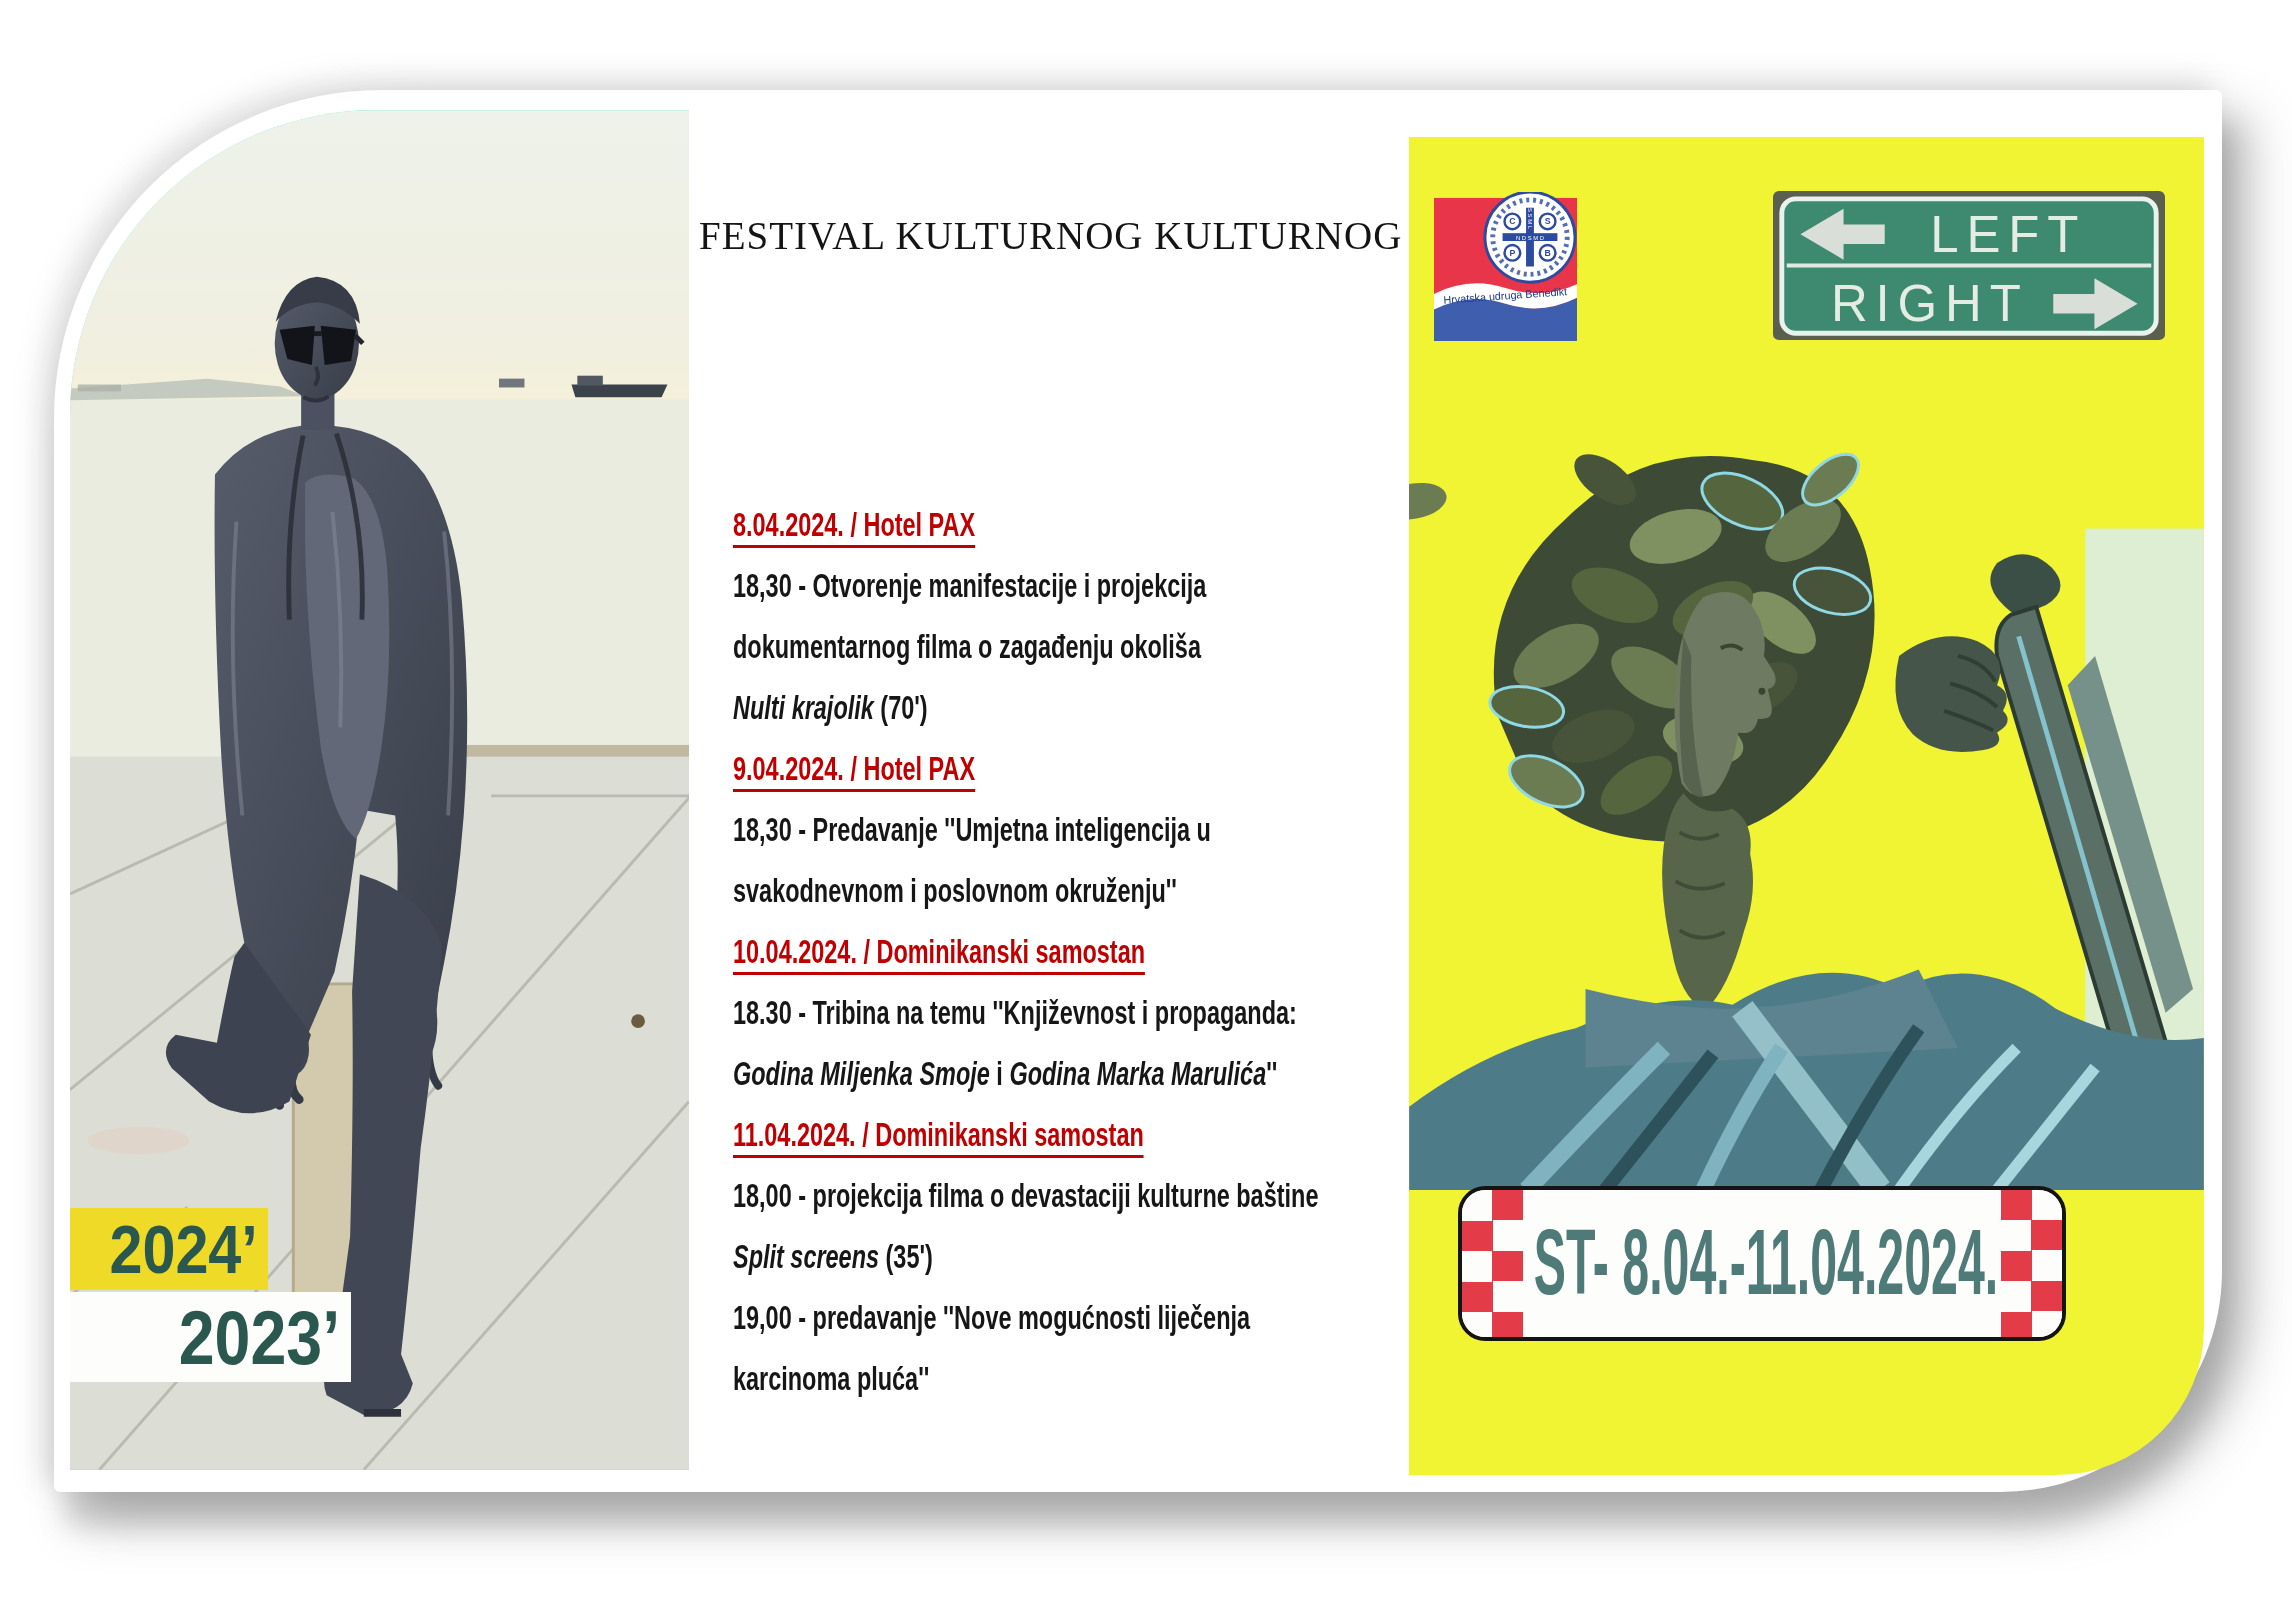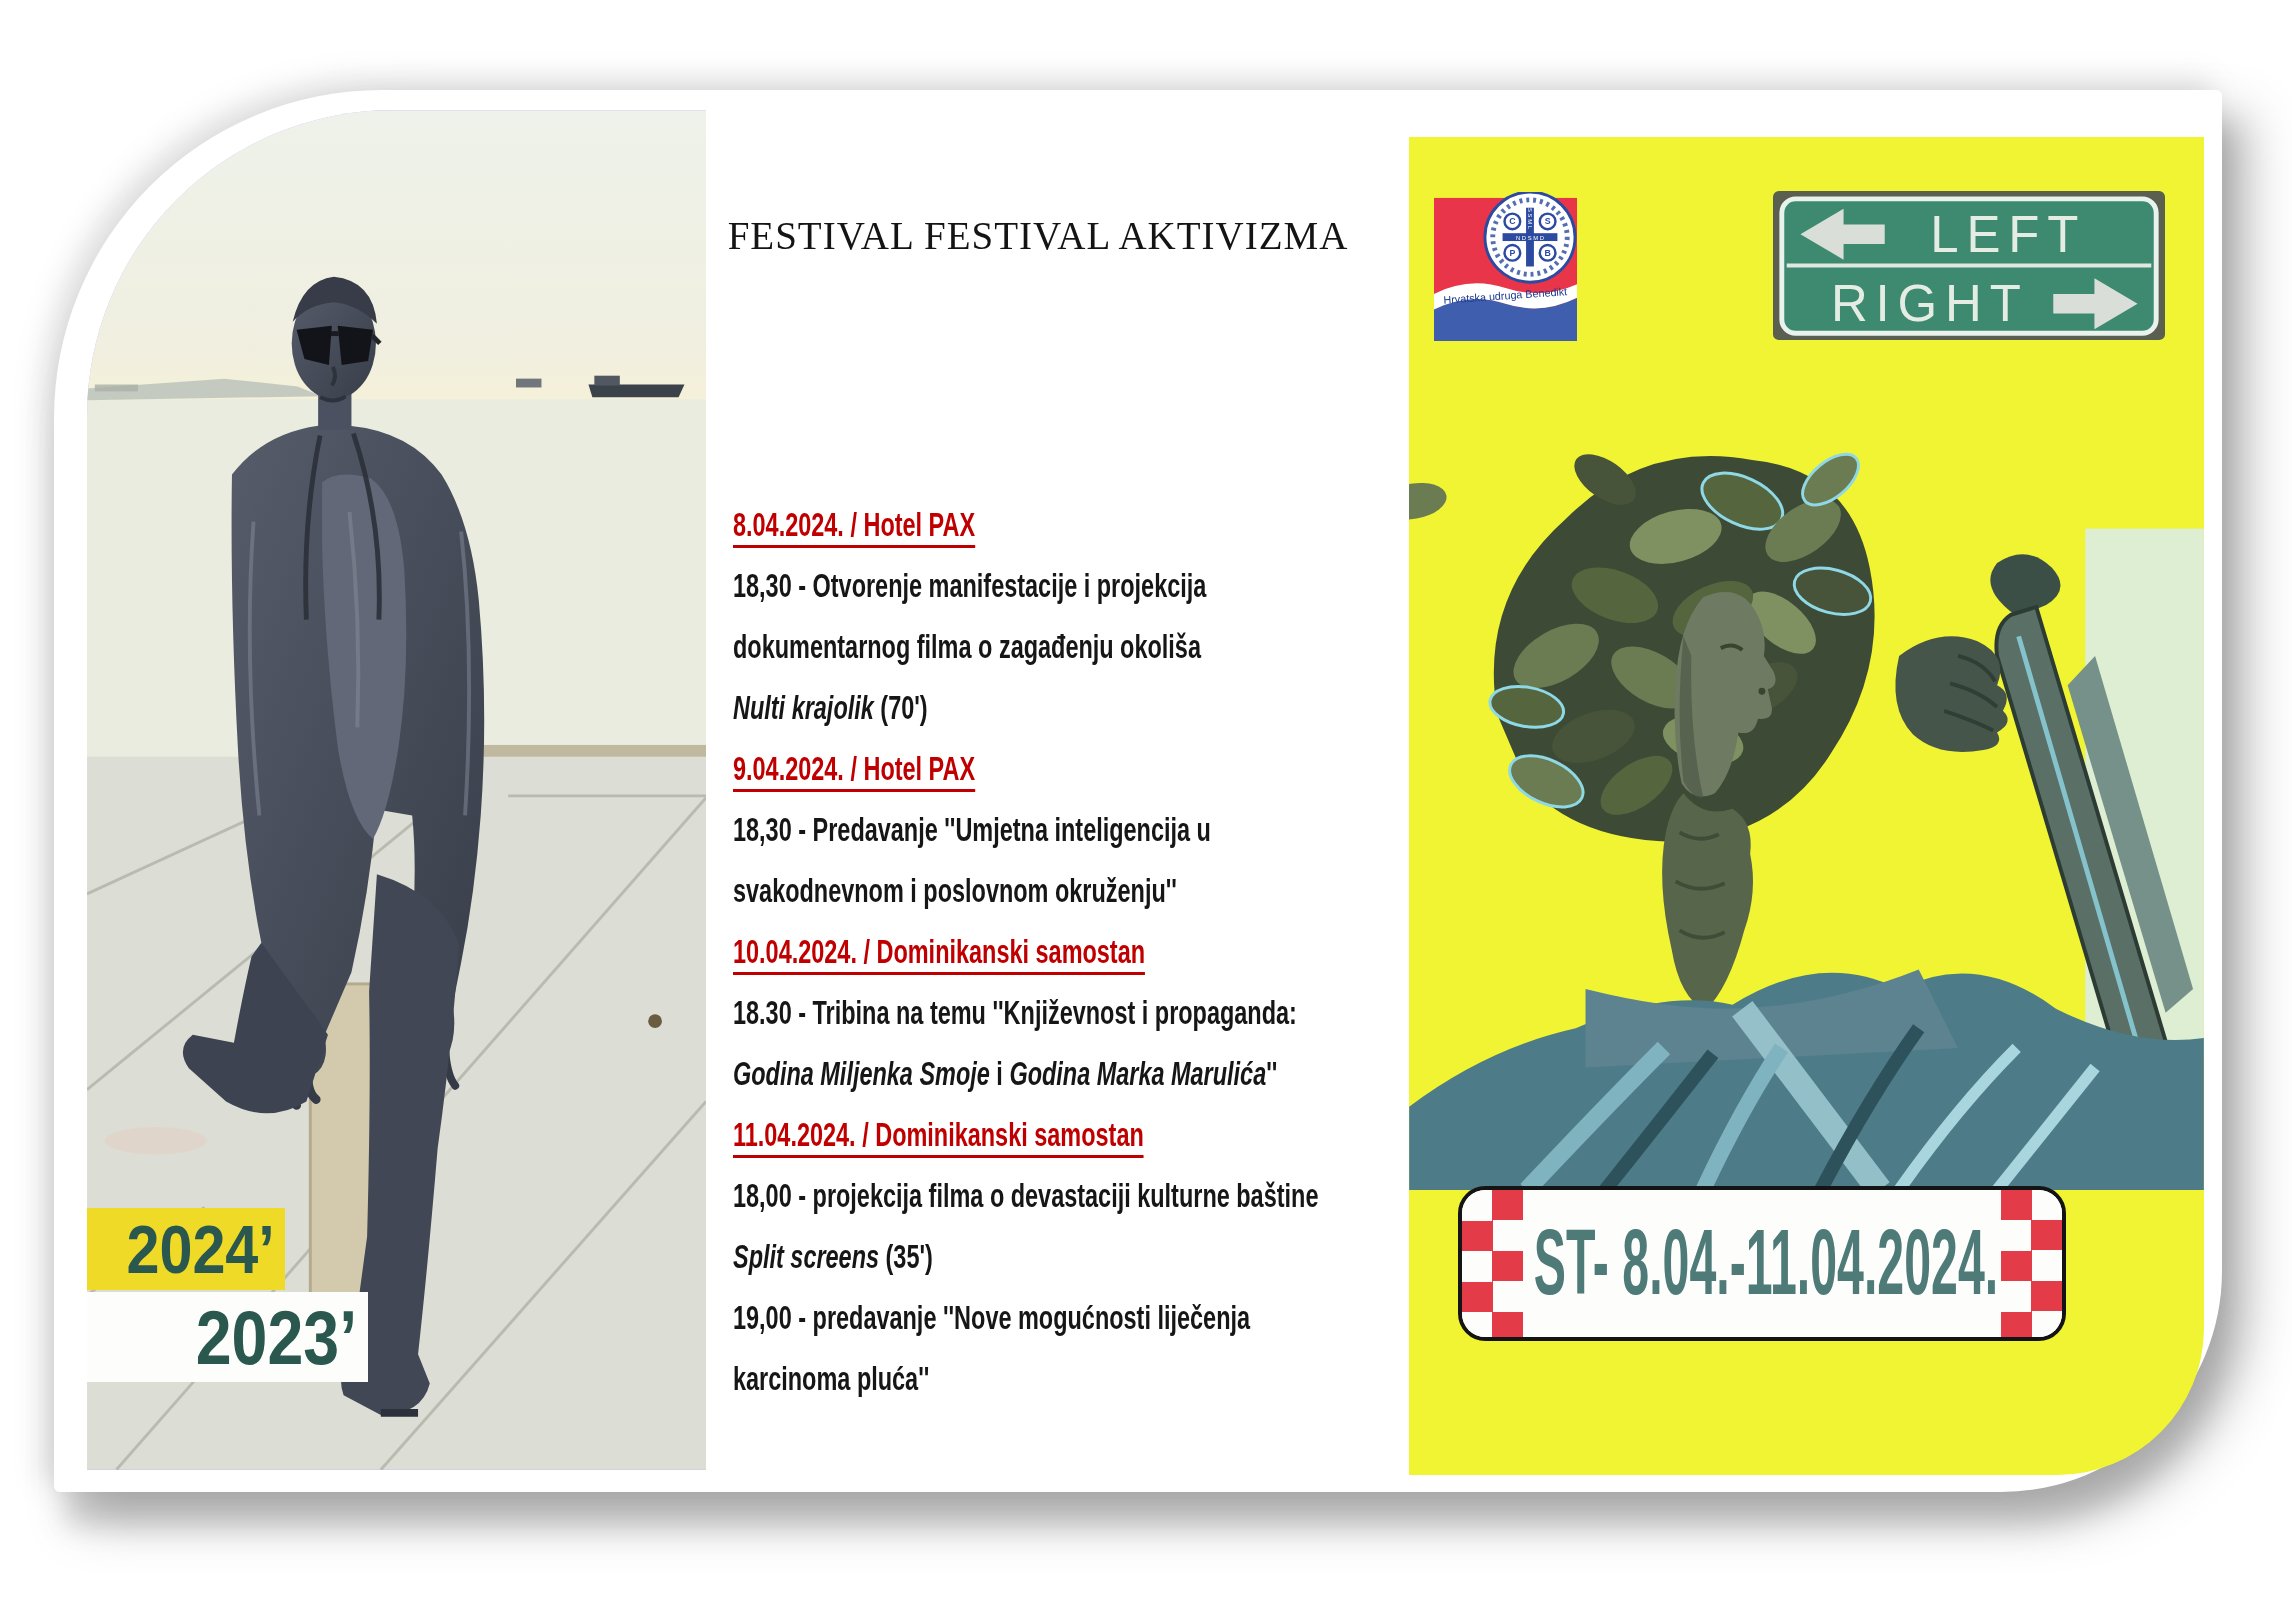--- a/index.html
+++ b/index.html
@@ -8,22 +8,22 @@
 
   
   .card{
     position:absolute;left:54px;top:90px;width:2168px;height:1402px;
     background:#ffffff;border-radius:328px 5.9px 221px 5.9px;
     box-shadow:25.5px 27.4px 49px rgba(90,90,90,.40), -11.8px -9.8px 29px rgba(120,120,120,.22), 11.8px 33px 25.5px rgba(120,120,120,.25);
   }
 
   
   .photo{
-    position:absolute;left:33px;top:19.6px;width:619px;height:1360px;
-    border-radius:306px 0 0 0;overflow:hidden;background:#c4b5fd;
+    position:absolute;left:16px;top:19.6px;width:619px;height:1360px;
+    border-radius:306px 0 0 0;overflow:hidden;background:#5eead4;
   }
   .photo svg{display:block;}
   .year-band{position:absolute;left:0;display:flex;align-items:center;justify-content:flex-end;}
   .year-band.y2024{top:1098px;width:198px;height:82px;background:#f0da28;}
   .year-band.y2023{top:1182px;width:281px;height:90px;background:#fdfdfb;}
   .year-band svg{display:block;}
 
   
   .fest-title{
     position:absolute;left:645px;top:123px;width:678px;height:47px;
@@ -154,21 +154,21 @@
           <text x="192" y="67" text-anchor="end" font-family="Liberation Sans, sans-serif" font-weight="bold" font-size="70" fill="#2b584e" textLength="152" lengthAdjust="spacingAndGlyphs">2024’</text>
         </svg>
       </div>
       <div class="year-band y2023">
         <svg width="281" height="90" viewBox="0 0 287 92">
           <text x="276" y="74" text-anchor="end" font-family="Liberation Sans, sans-serif" font-weight="bold" font-size="78" fill="#2b584e" textLength="165" lengthAdjust="spacingAndGlyphs">2023’</text>
         </svg>
       </div>
     </div>
 
-    <div class="fest-title">FESTIVAL FESTIVAL AKTIVIZMA</div>
+    <div class="fest-title">FESTIVAL KULTURNOG KULTURNOG</div>
 
 
     <div class="schedule">
         <div class="sched-heading"><span class="hu">8.04.2024. / Hotel PAX</span></div>
         <div class="sched-line"><span>18,30 - Otvorenje manifestacije i projekcija</span></div>
         <div class="sched-line"><span>dokumentarnog filma o zagađenju okoliša</span></div>
         <div class="sched-line"><span class="it">Nulti krajolik</span><span> (70')</span></div>
         <div class="sched-heading"><span class="hu">9.04.2024. / Hotel PAX</span></div>
         <div class="sched-line"><span>18,30 - Predavanje ''Umjetna inteligencija u</span></div>
         <div class="sched-line"><span>svakodnevnom i poslovnom okruženju''</span></div>

